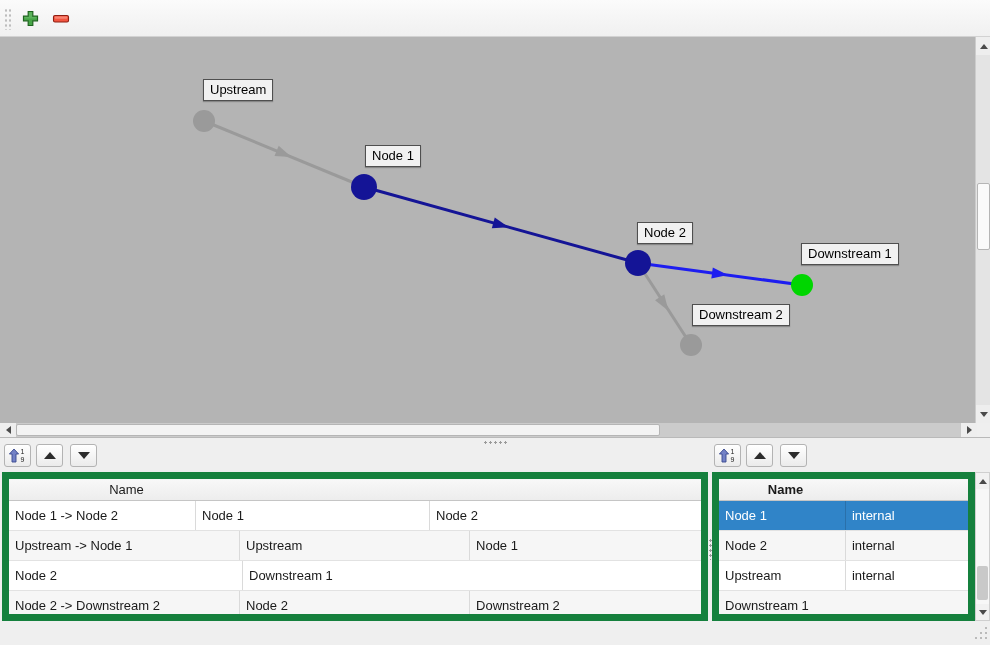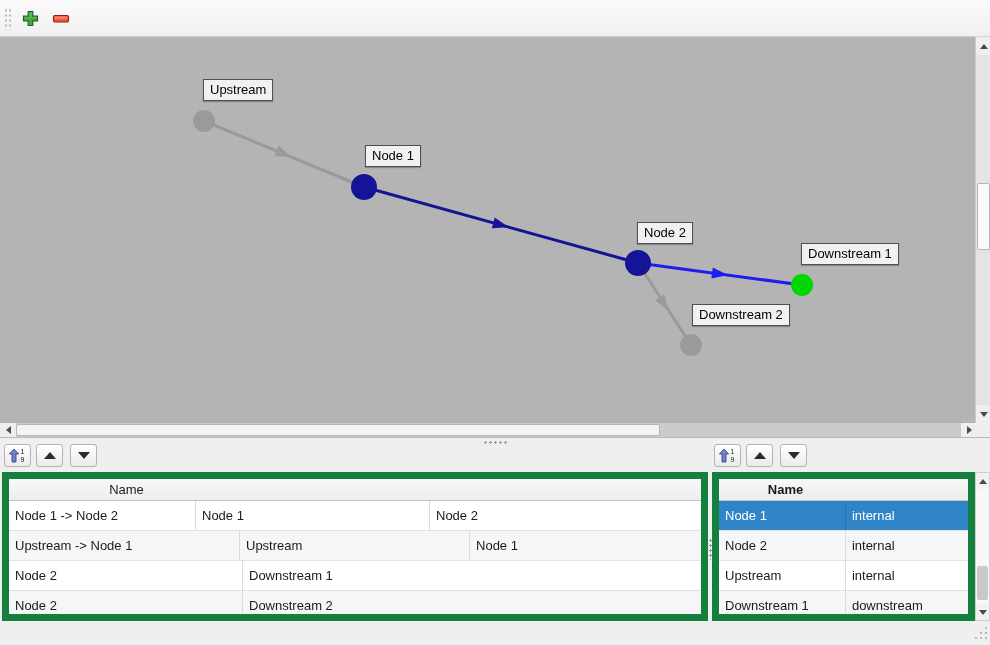--- a/index.html
+++ b/index.html
@@ -192,20 +192,21 @@
     <div class="trow alt">
       <div class="td" style="width:235px;">Upstream -&gt; Node 1</div>
       <div class="td" style="width:234px;">Upstream</div>
       <div class="td" style="width:235px;">Node 1</div>
     </div>
     <div class="trow">
       <div class="td" style="width:234px;">Node 2</div>
       <div class="td" style="width:235px;">Downstream 1</div>
     </div>
     <div class="trow alt">
+      <div class="td" style="width:235px;">Node 2 -&gt; Downstream 2</div>
       <div class="td" style="width:234px;">Node 2</div>
       <div class="td" style="width:235px;">Downstream 2</div>
     </div>
     <div class="empty-row"></div>
   </div>
 
   <div class="split-v">
     <div class="split-v-dots"></div>
   </div>
 
@@ -220,21 +221,20 @@
     <div class="trow alt">
       <div class="td" style="width:133px;">Node 2</div>
       <div class="td" style="width:128px;">internal</div>
     </div>
     <div class="trow">
       <div class="td" style="width:133px;">Upstream</div>
       <div class="td" style="width:128px;">internal</div>
     </div>
     <div class="trow alt">
       <div class="td" style="width:133px;">Downstream 1</div>
-      <div class="td" style="width:128px;">downstream</div>
     </div>
     <div class="empty-row"></div>
   </div>
 
   <div class="rsb">
     <div class="sbtn" style="top:0;">
         <div class="tri-up"></div>
       </div>
     <div class="rsb-thumb"></div>
     <div class="sbtn" style="top:131px;">

